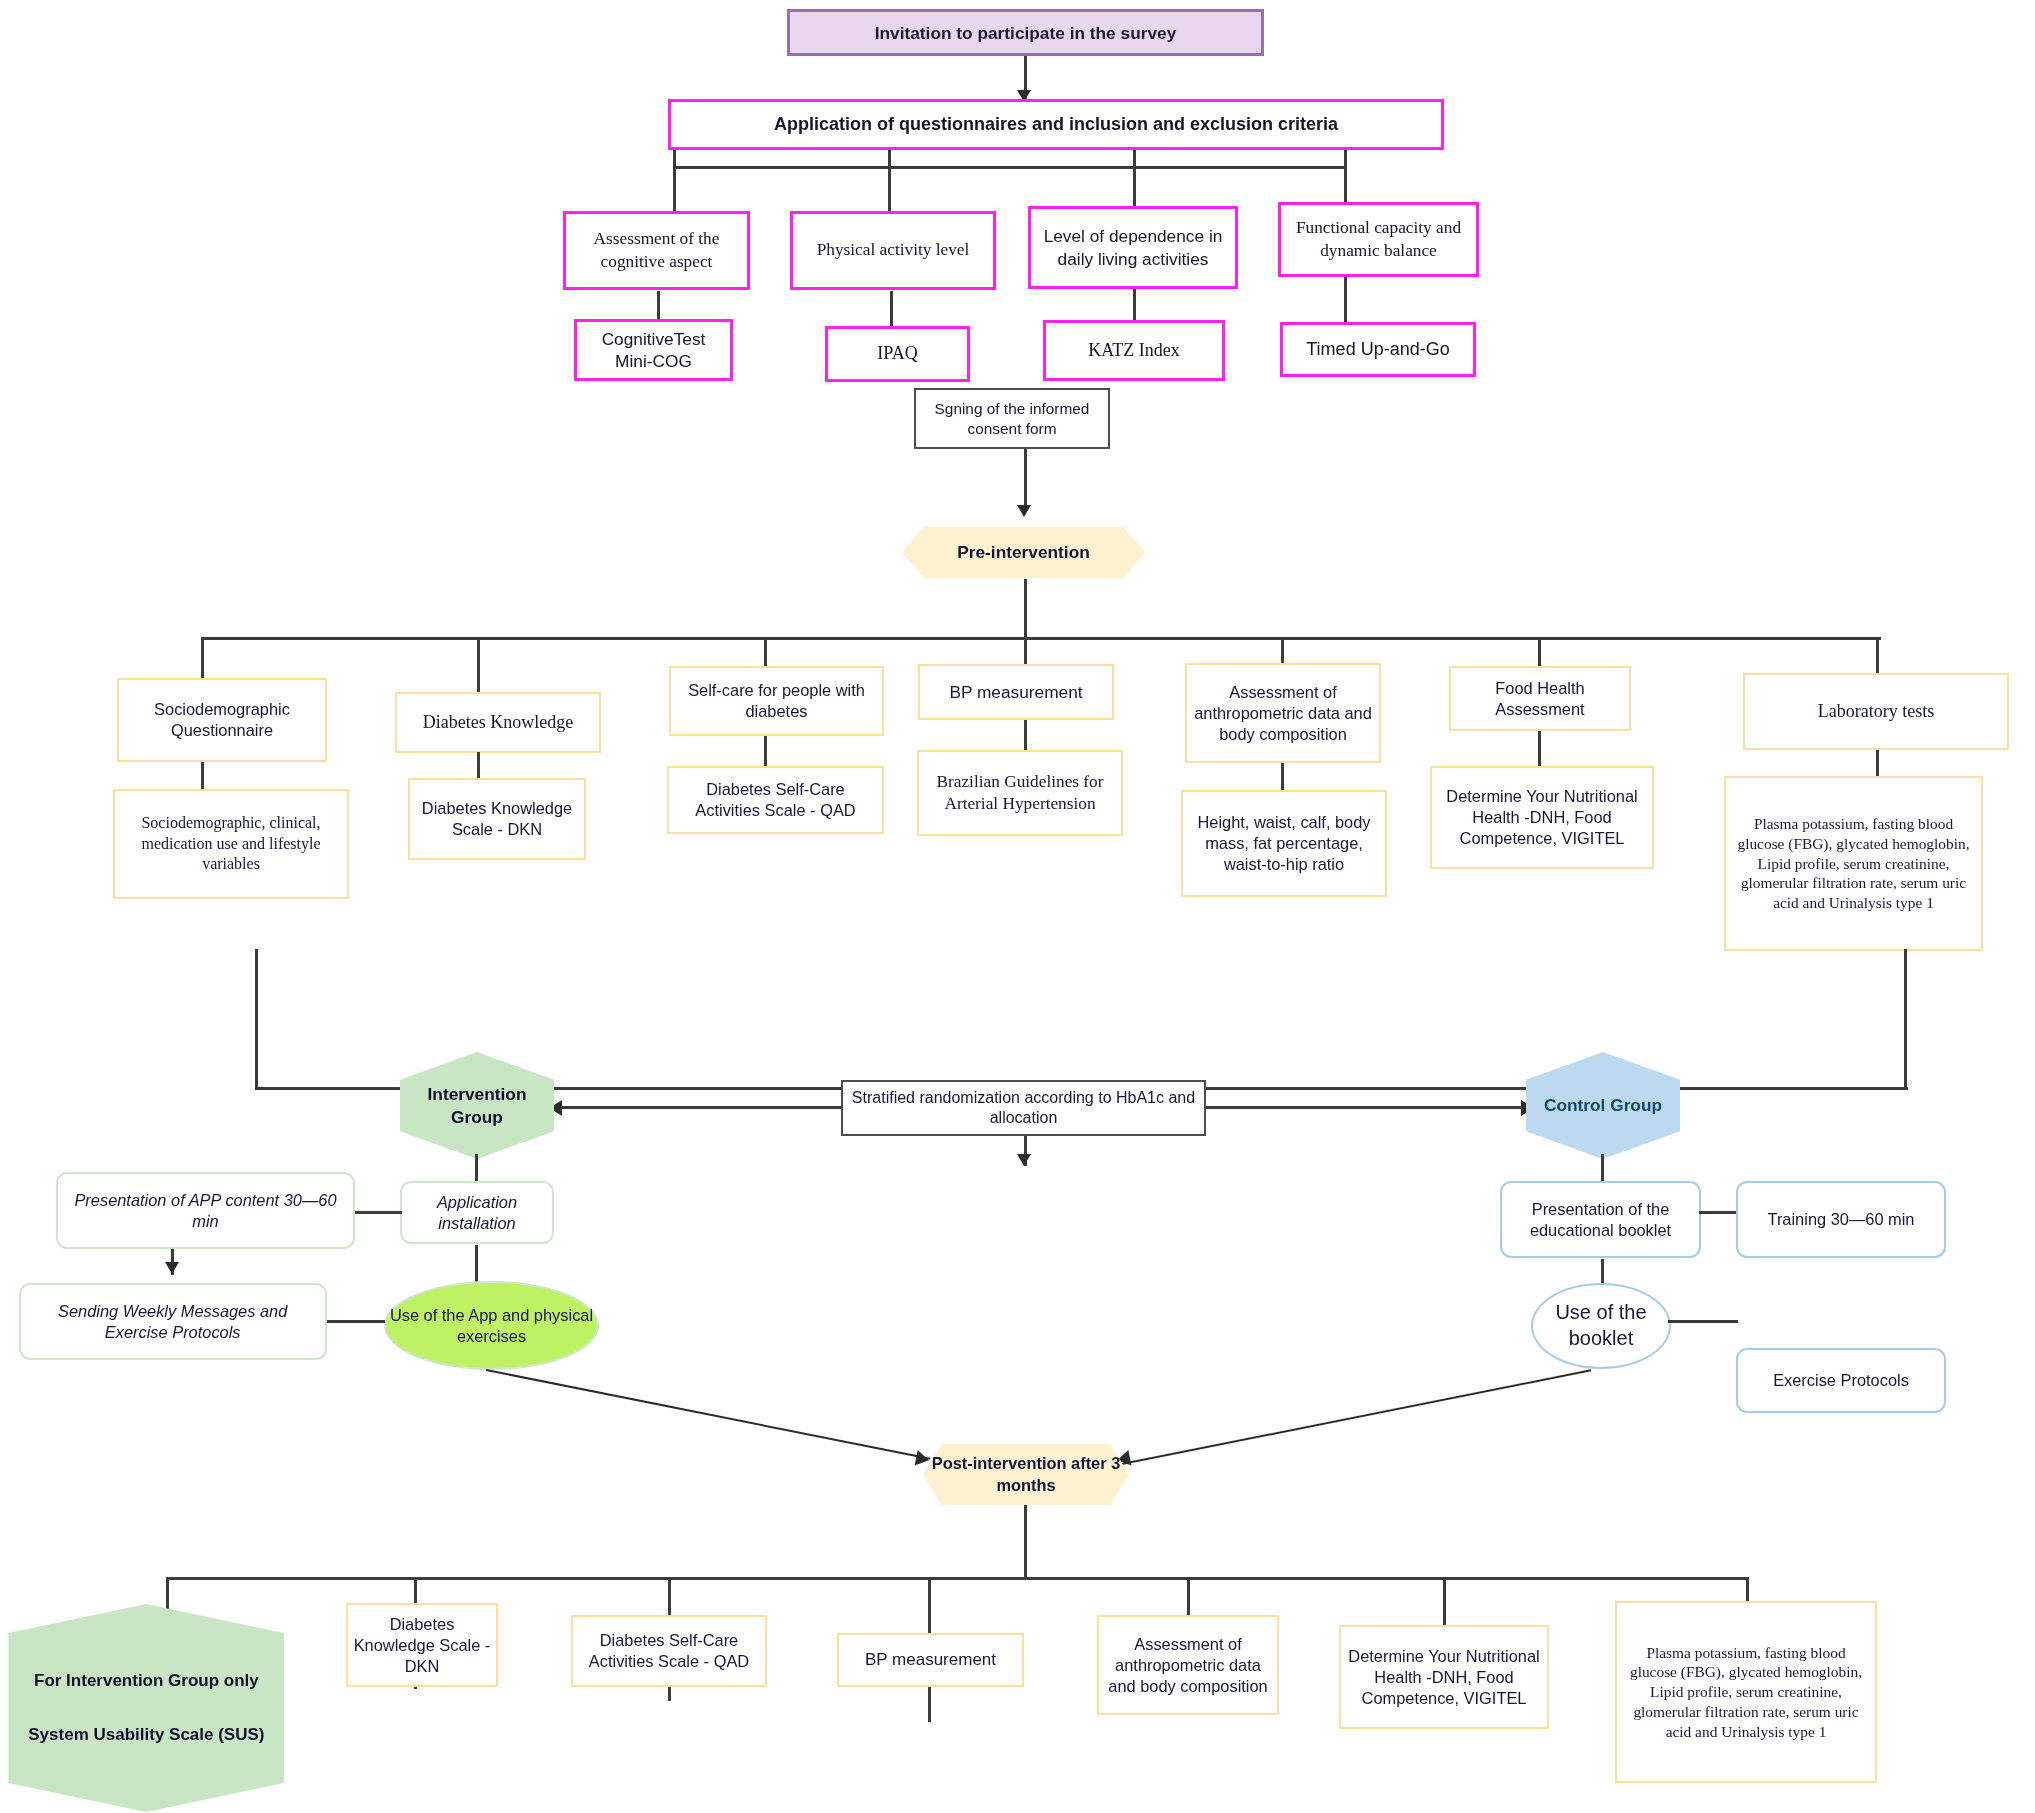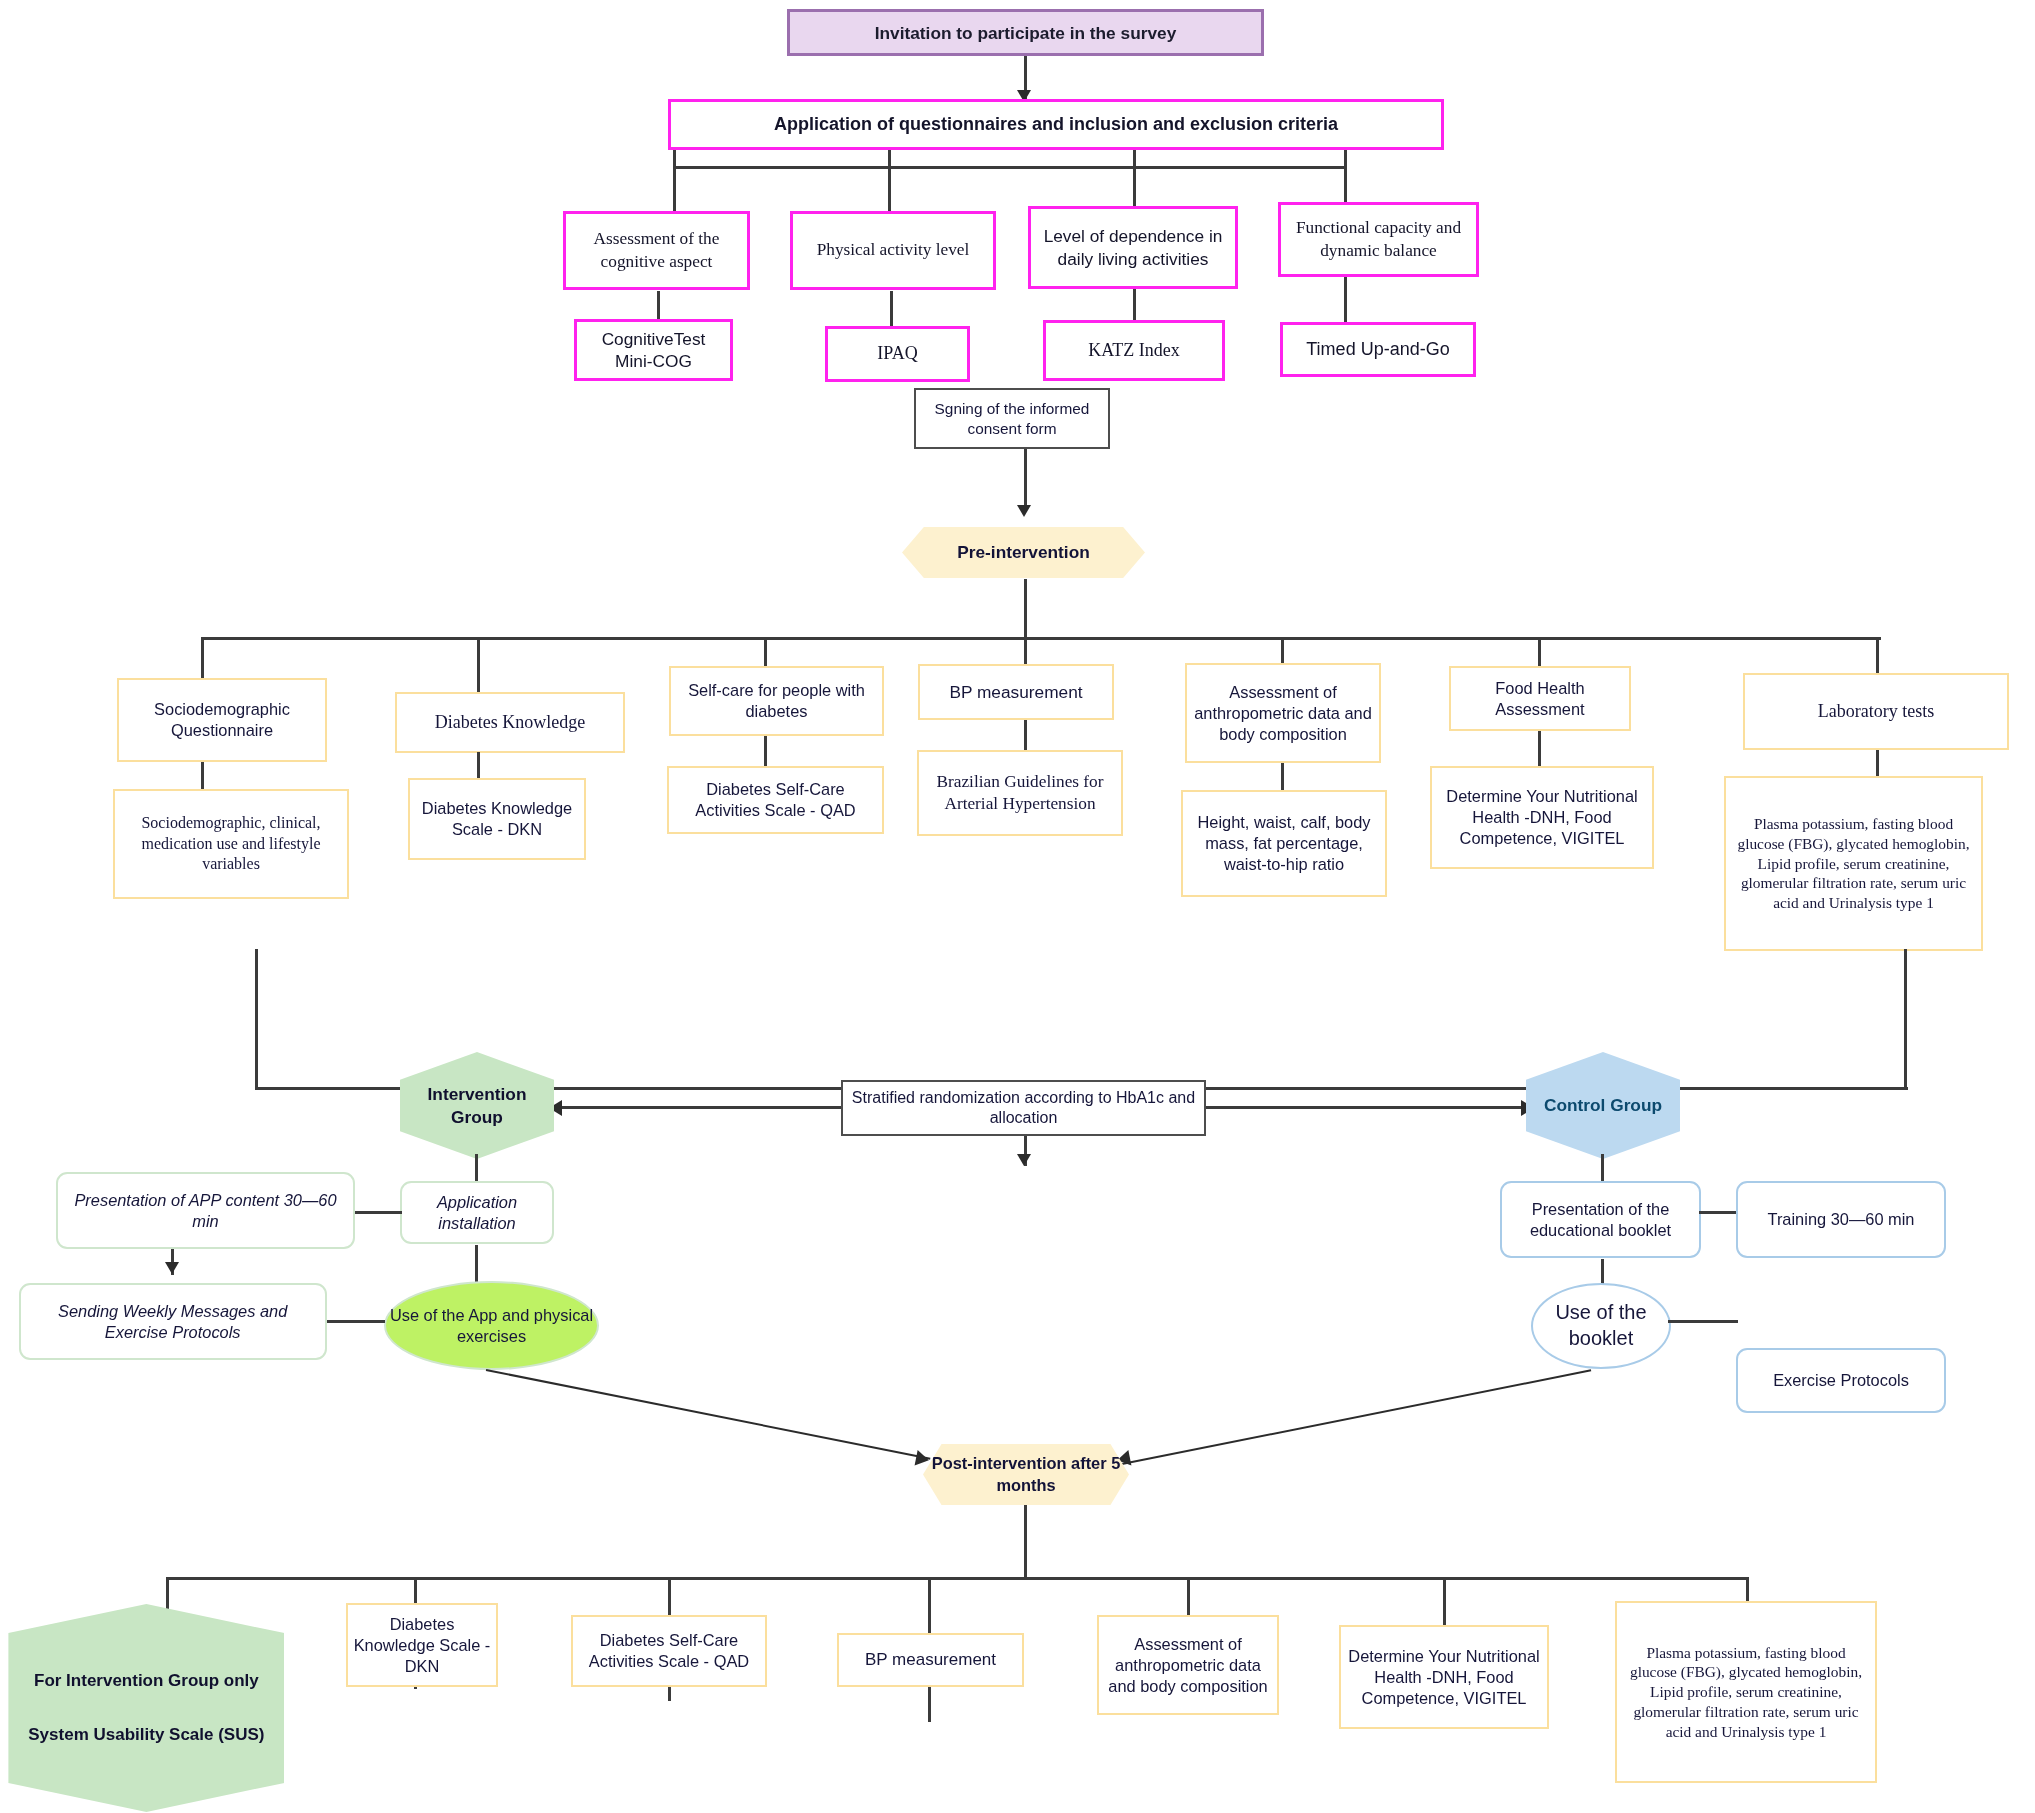--- a/index.html
+++ b/index.html
@@ -130,21 +130,21 @@
   <div class="ln vl" style="left:1876px;top:637px;height:57px;"></div>
 
   <div class="node cream" style="left:117px;top:678px;width:210px;height:84px;font-size:16.4px;">
     <span>Sociodemographic Questionnaire</span>
   </div>
   <div class="ln vl" style="left:201px;top:762px;height:36px;"></div>
   <div class="node cream serif" style="left:113px;top:789px;width:236px;height:110px;font-size:16px;">
     <span>Sociodemographic, clinical, medication use and lifestyle variables</span>
   </div>
 
-  <div class="node cream serif" style="left:395px;top:692px;width:230px;height:61px;font-size:18px;">
+  <div class="node cream serif" style="left:395px;top:692px;width:206px;height:61px;font-size:18px;">
     <span>Diabetes Knowledge</span>
   </div>
   <div class="ln vl" style="left:477px;top:752px;height:35px;"></div>
   <div class="node cream" style="left:408px;top:778px;width:178px;height:82px;font-size:16.4px;">
     <span>Diabetes Knowledge Scale - DKN</span>
   </div>
 
   <div class="node cream" style="left:669px;top:666px;width:215px;height:70px;font-size:16.4px;">
     <span>Self-care for people with diabetes</span>
   </div>
@@ -252,21 +252,21 @@
     <span>Exercise Protocols</span>
   </div>
 
   <div class="diag" style="left:486px;top:1369px;width:453px;transform:rotate(11.3deg);"></div>
   <div class="arrow-r" style="left:916px;top:1451px;transform:rotate(11deg);"></div>
 
   <div class="diag" style="left:1591px;top:1369px;width:486px;transform:rotate(168.7deg);transform-origin:0 50%;"></div>
   <div class="arrow-l" style="left:1117px;top:1451px;transform:rotate(-11deg);"></div>
 
   <div class="hex hex-flat hex-amber" style="left:923px;top:1444px;width:206px;height:61px;font-size:16.4px;">
-    <span>Post-intervention after 5 months</span>
+    <span>Post-intervention after 3 months</span>
   </div>
 
   <div class="ln vl" style="left:1024px;top:1505px;height:75px;"></div>
   <div class="ln hl" style="left:166px;top:1577px;width:1582px;"></div>
 
   <div class="ln vl" style="left:166px;top:1577px;height:112px;"></div>
   <div class="ln vl" style="left:414px;top:1577px;height:112px;"></div>
   <div class="ln vl" style="left:668px;top:1577px;height:124px;"></div>
   <div class="ln vl" style="left:928px;top:1577px;height:145px;"></div>
   <div class="ln vl" style="left:1187px;top:1577px;height:125px;"></div>

